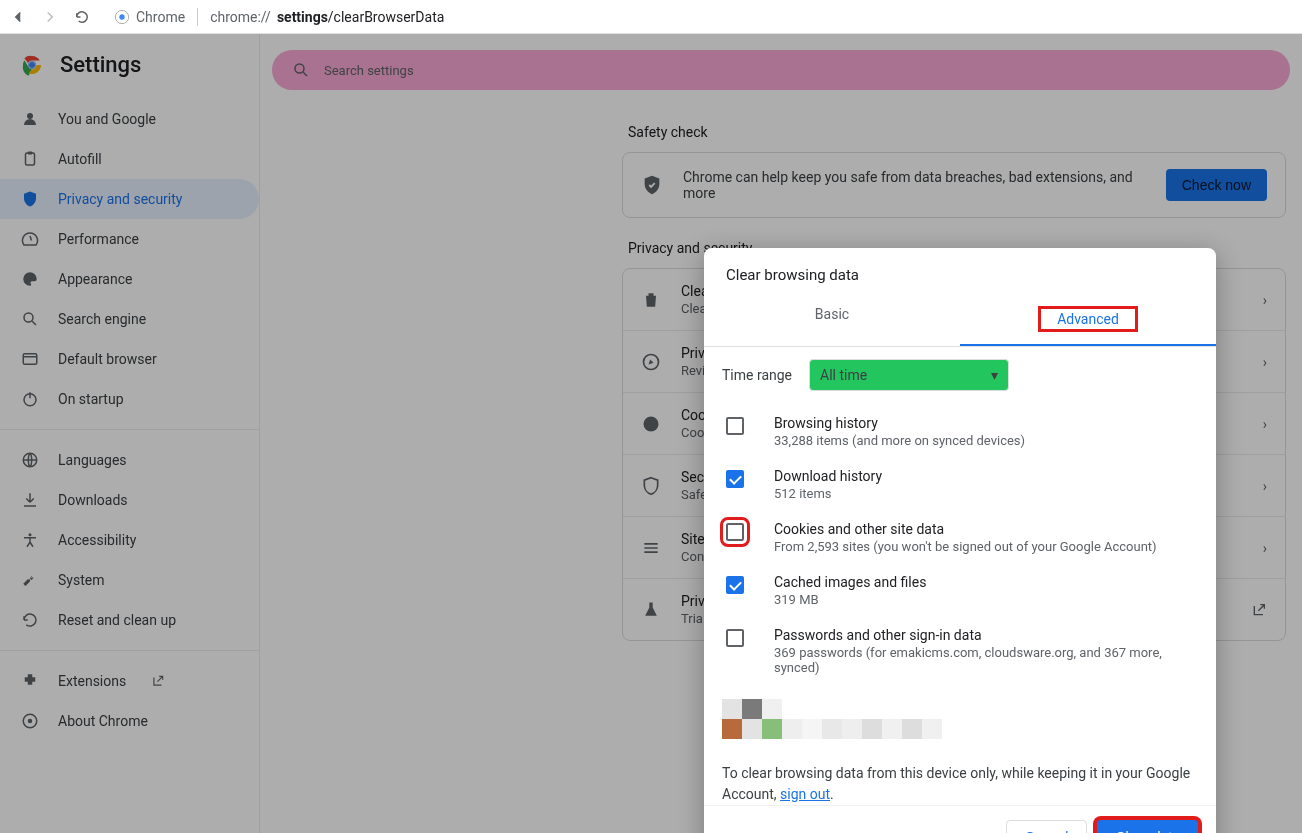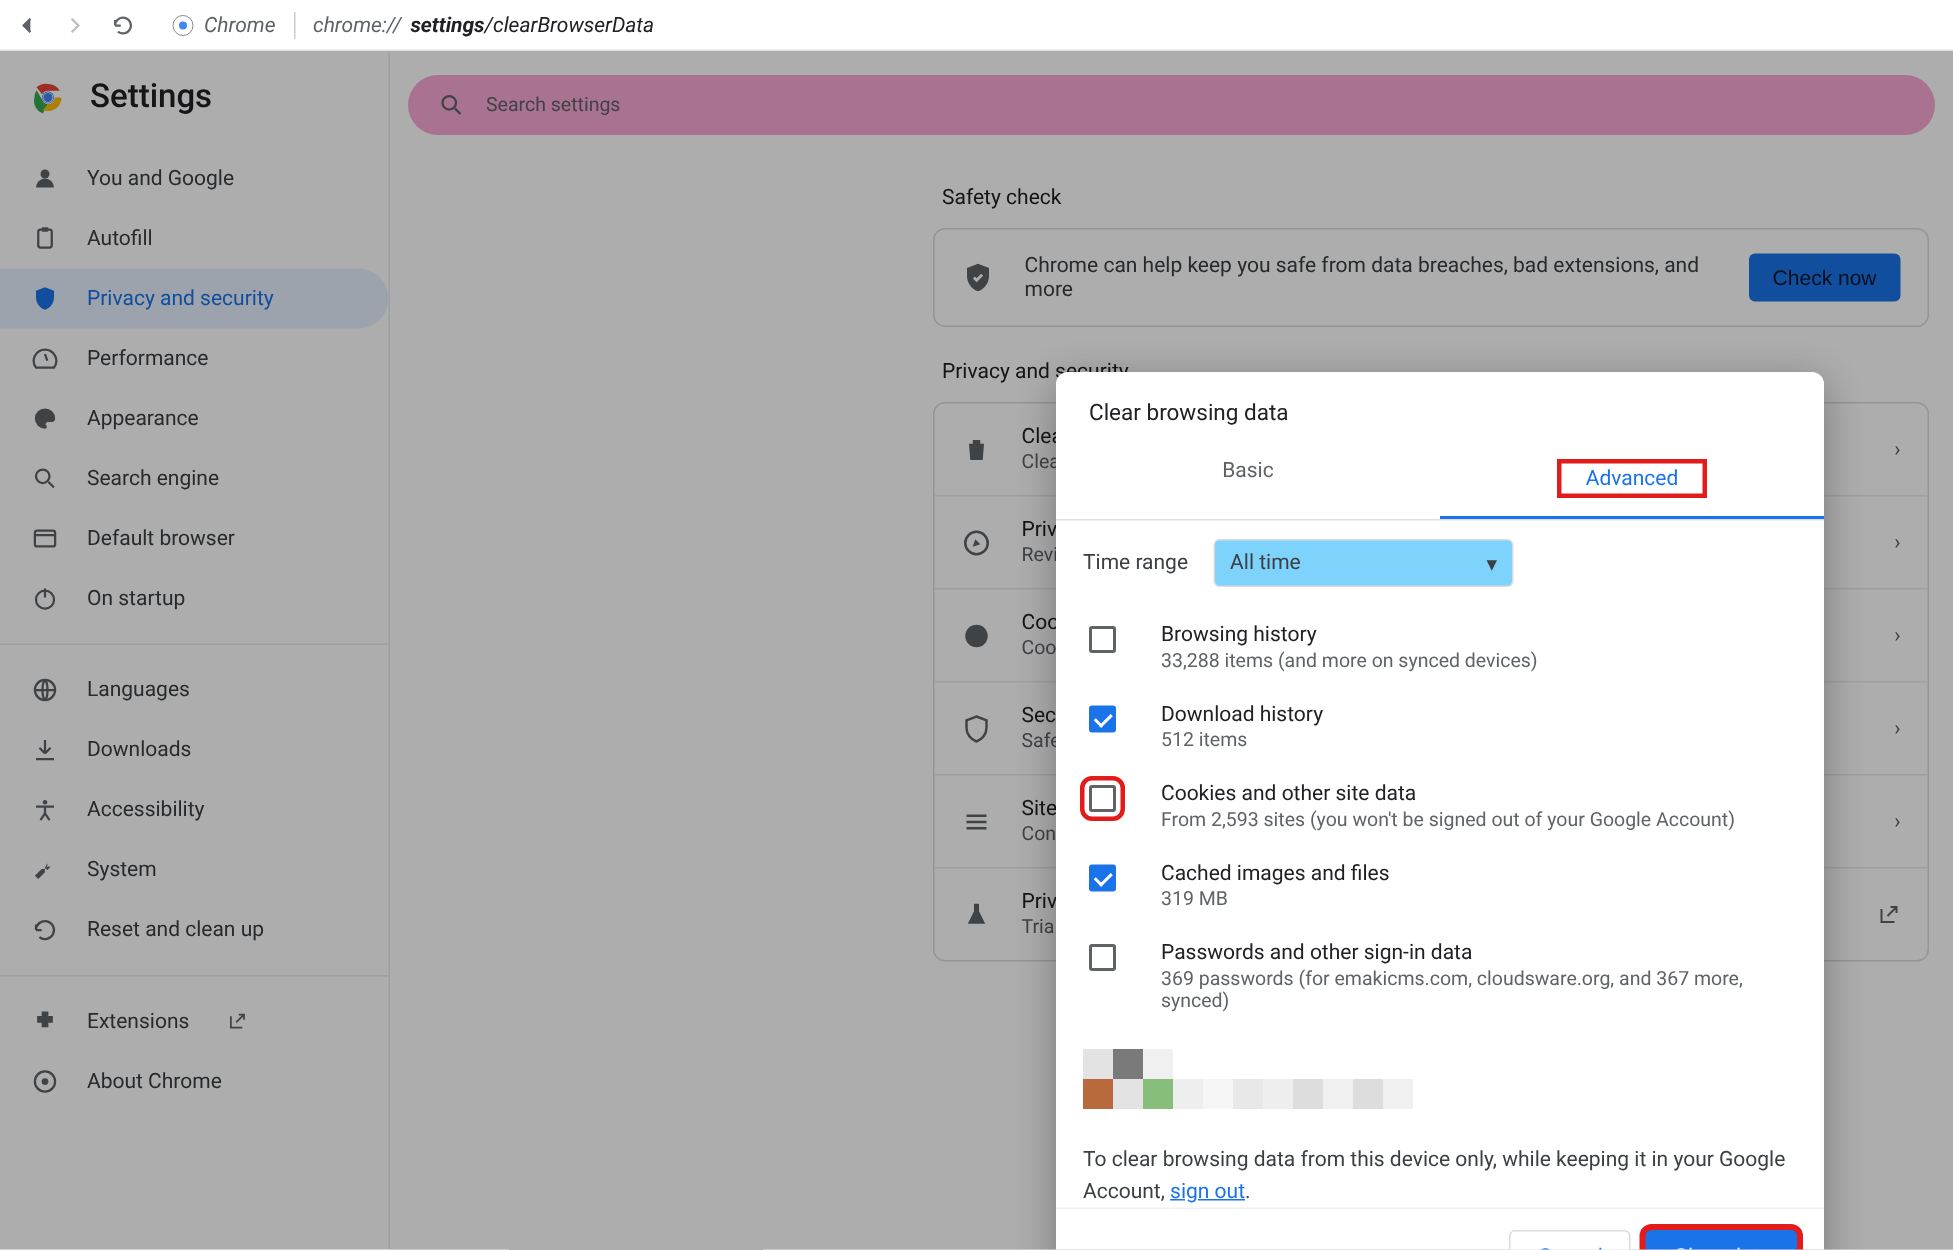--- a/index.html
+++ b/index.html
@@ -16,21 +16,20 @@
   }
   
   .browser-bar {
     height: 34px;
     background: #fff;
     border-bottom: 1px solid #e0e0e0;
     display: flex;
     align-items: center;
     gap: 12px;
     padding: 0 8px;
-    font-style: italic;
   }
   .nav-btn {
     width: 20px; height: 20px;
     display: flex; align-items: center; justify-content: center;
     color: #5f6368;
   }
   .nav-btn.disabled { color: #bdbdbd; }
   .nav-btn svg { width: 18px; height: 18px; }
   .omnibox {
     display: flex;
@@ -231,21 +230,21 @@
   .time-row {
     display: flex;
     align-items: center;
     gap: 17px;
     margin-bottom: 14px;
   }
   .time-row label { font-size:14px; color:#3c4043; }
   .select {
     flex: 0 0 200px;
     height: 32px;
-    background: #7dd3fc;
+    background: #22c55e;
     border: 1px solid #dadce0;
     border-radius: 4px;
     display: flex;
     align-items: center;
     justify-content: space-between;
     padding: 0 10px;
     font-size: 14px;
     color: #3c4043;
     cursor: pointer;
   }

